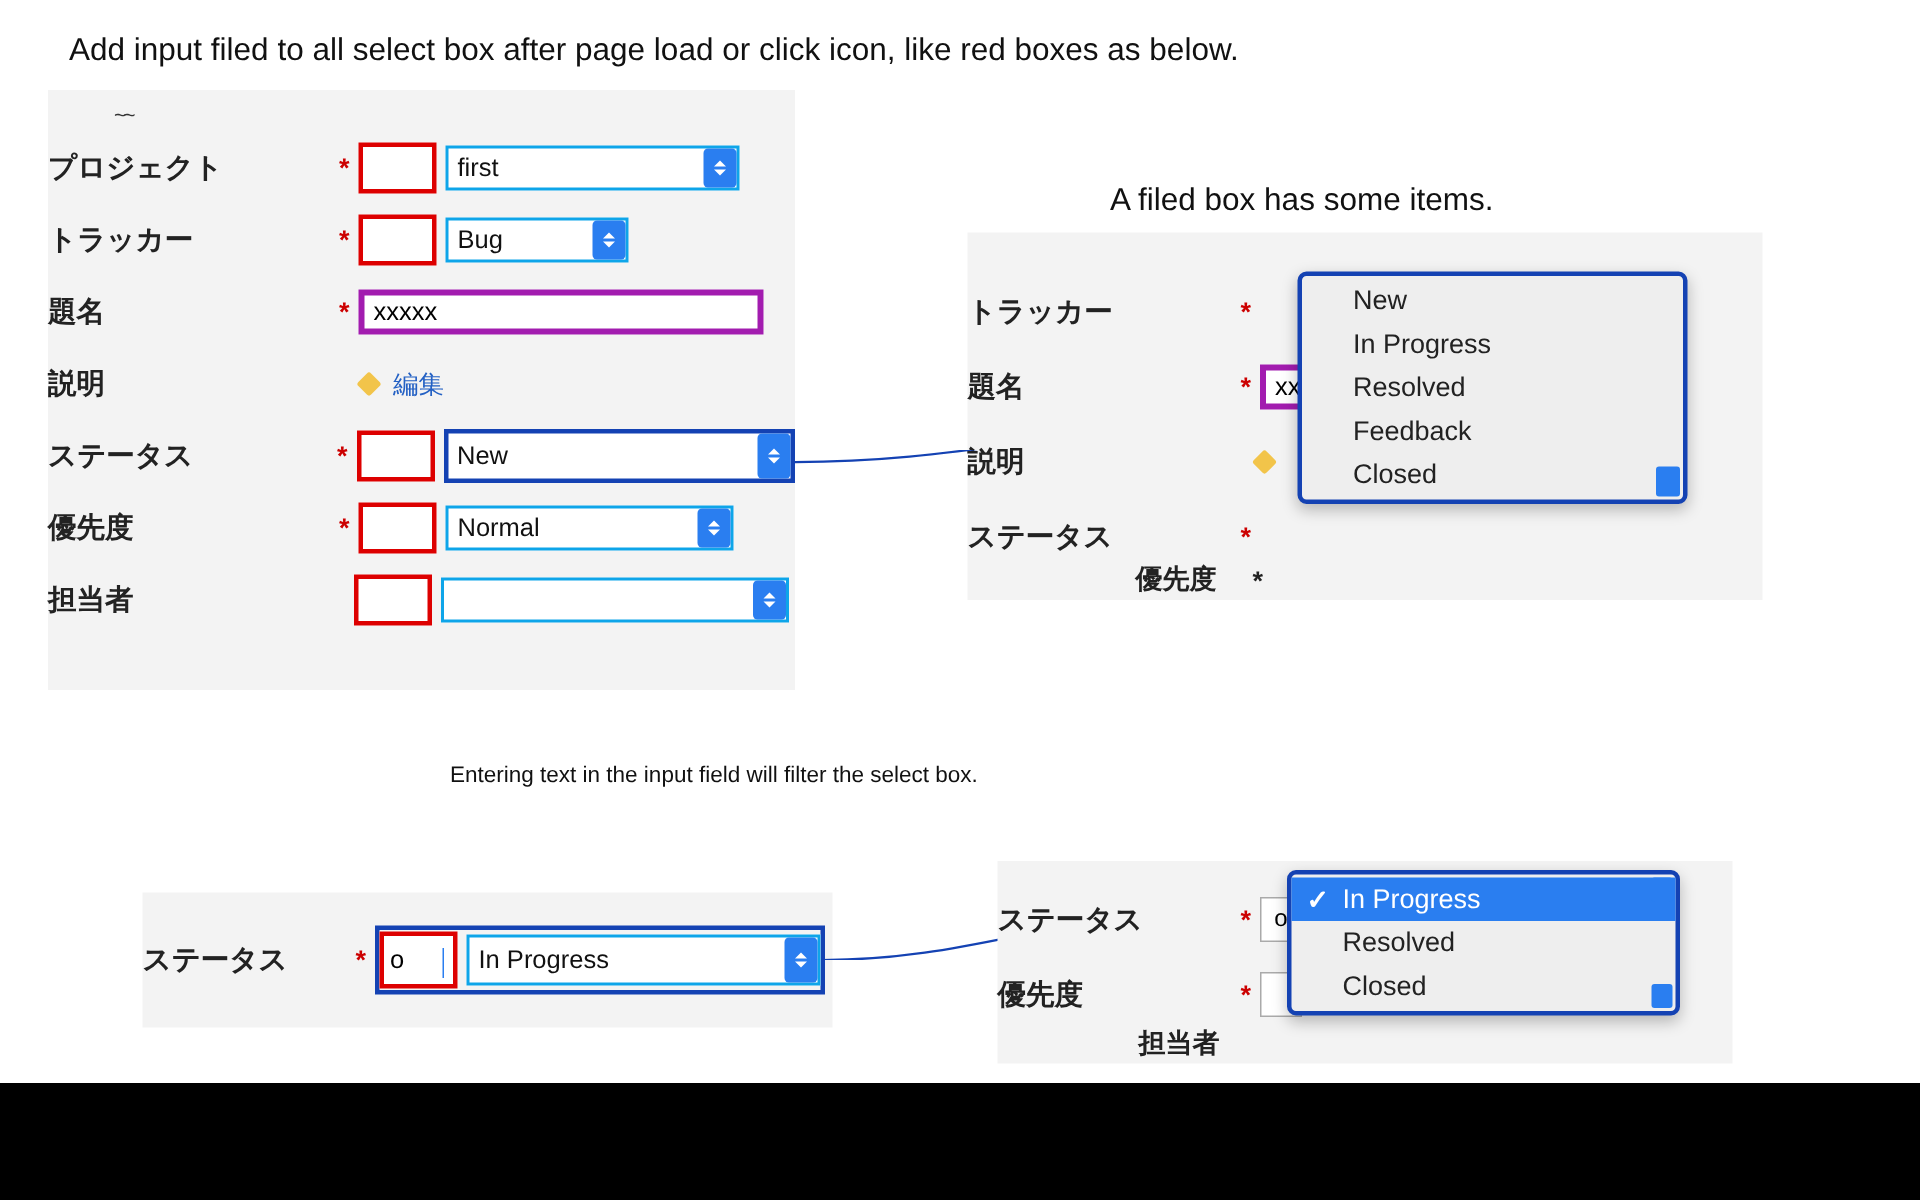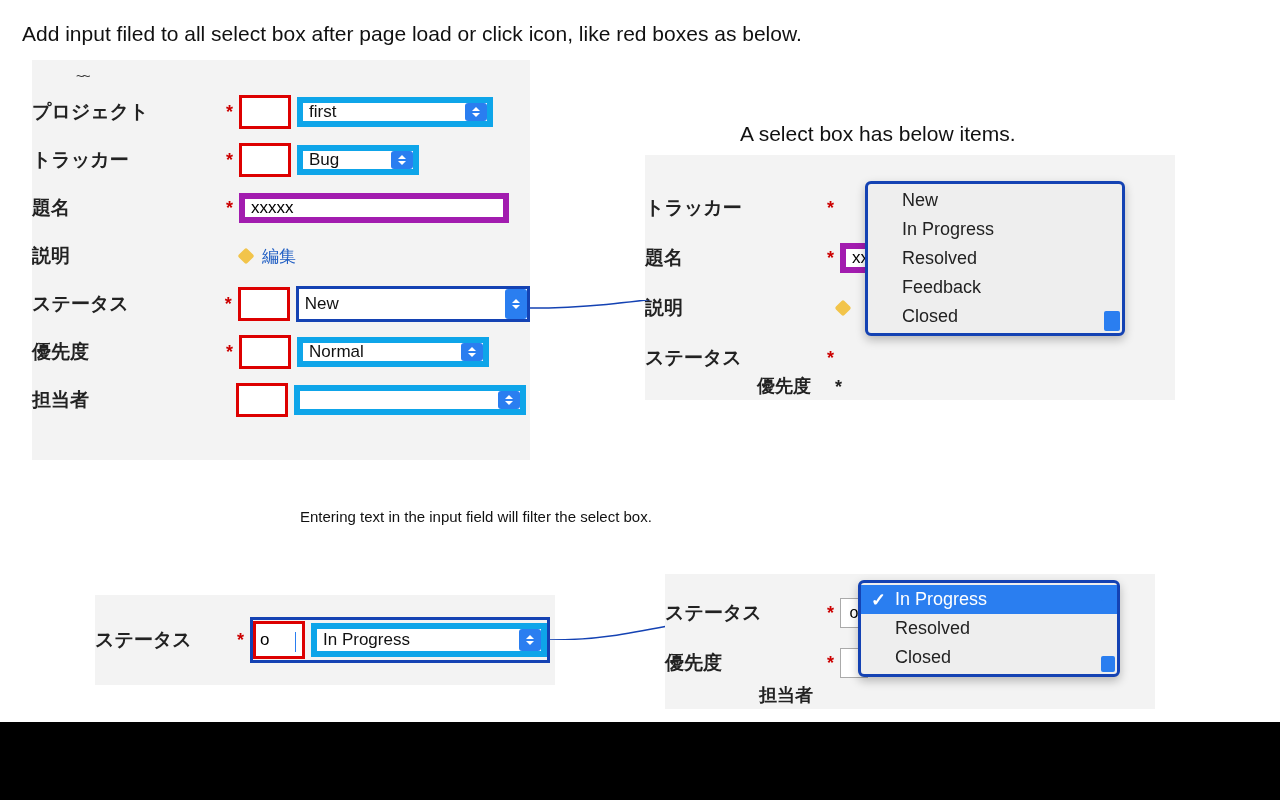--- a/index.html
+++ b/index.html
@@ -1,34 +1,34 @@
 <!DOCTYPE html>
 <html><head>
 <meta charset="utf-8">
 <style>
   * { box-sizing: border-box; margin: 0; padding: 0; }
   body { font-family: "Hiragino Kaku Gothic ProN", "Helvetica Neue", Arial, sans-serif; background: #fff; width: 1280px; height: 800px; position: relative; overflow: hidden; }
   .black-bar { position: absolute; left: 0; right: 0; bottom: 0; height: 78px; background: #000; }
-  .intro { position: absolute; left: 22px; top: 22px; font-size: 21px; color: #111; }
+  .intro { position: absolute; left: 46px; top: 22px; font-size: 21px; color: #111; }
   .caption-a { position: absolute; left: 740px; top: 122px; font-size: 21px; color: #111; }
   .caption-b { position: absolute; left: 300px; top: 508px; font-size: 15px; color: #111; }
 
   
   .panel-a { position: absolute; left: 32px; top: 60px; width: 498px; height: 400px; background: #f3f3f3; padding-top: 28px; }
   .panel-a .squiggle { position: absolute; left: 44px; top: 8px; font-size: 14px; color: #333; letter-spacing: -2px; }
   .row { display: flex; align-items: center; height: 48px; }
   .lbl { width: 190px; text-align: left; font-size: 19px; color: #222; padding-right: 6px; font-weight: bold; }
   .req { color: #c00; font-weight: bold; margin-left: 4px; margin-right: 6px; font-size: 18px; }
   .filt { width: 52px; height: 34px; border: 3px solid #d00; background: #fff; margin-right: 6px; }
-  .sel { display: inline-flex; align-items: center; border: 6px solid #0ea5e9; background: #fff; height: 30px; position: relative; }
+  .sel { display: inline-flex; align-items: center; border: 2px solid #0ea5e9; background: #fff; height: 30px; position: relative; }
   .sel .val { padding: 0 6px; font-size: 17px; color: #111; flex: 1; }
   .sel .arrow { width: 22px; align-self: stretch; background: #2a7ef0; display: flex; flex-direction: column; justify-content: center; align-items: center; border-radius: 3px; }
   .sel .arrow::before { content:""; width:0;height:0;border-left:4px solid transparent;border-right:4px solid transparent;border-bottom:4px solid #fff; margin-bottom:2px;}
   .sel .arrow::after  { content:""; width:0;height:0;border-left:4px solid transparent;border-right:4px solid transparent;border-top:4px solid #fff;}
-  .txtin { height: 30px; border: 6px solid #a21caf; background: #fff; padding: 0 6px; font-size: 17px; display: flex; align-items: center; }
+  .txtin { height: 30px; border: 4px solid #a21caf; background: #fff; padding: 0 6px; font-size: 17px; display: flex; align-items: center; }
   .edit-icon { display:inline-block; width:16px;height:16px; margin:0 6px 0 4px; position:relative; }
   .edit-icon::before { content:""; position:absolute; left:0; top:2px; width:12px; height:12px; background:linear-gradient(135deg,#f2c44a 50%, #f2c44a 50%); transform:rotate(45deg); border-radius:2px; }
   .edit-link { color: #2461c4; font-size: 17px; }
 
   .sel.blueframe { border: 3px solid #1442b3; height: 36px; }
 
   
   .panel-b { position: absolute; left: 645px; top: 155px; width: 530px; height: 245px; background: #f3f3f3; padding-top: 28px; }
   .panel-b .row { height: 50px; }
   .panel-b .lbl { width: 178px; }
@@ -63,21 +63,21 @@
   .dropdown2 .item.sel-item::before { content:"✓"; position:absolute; left:10px; top:4px; color:#fff; font-weight:bold; }
   .dropdown2 .arrow-btn { position:absolute; right:2px; top:2px; width:14px; height:16px; background:#2a7ef0; border-radius:2px; }
   .dropdown2 .arrow-btn2 { position:absolute; right:2px; bottom:2px; width:14px; height:16px; background:#2a7ef0; border-radius:2px; }
 
   .truncated { position:absolute; bottom:2px; font-size:18px; font-weight:bold; color:#222; }
 </style>
 </head>
 <body>
 
 <div class="intro">Add input filed to all select box after page load or click icon, like red boxes as below.</div>
-<div class="caption-a">A select box has below items.</div>
+<div class="caption-a">A filed box has some items.</div>
 <div class="caption-b">Entering text in the input field will filter the select box.</div>
 
 <div class="panel-a">
   <div class="squiggle">~~</div>
 
   <div class="row">
     <div class="lbl">プロジェクト</div>
     <span class="req">*</span>
     <input class="filt" style="">
     <div class="sel" style="width:196px">

